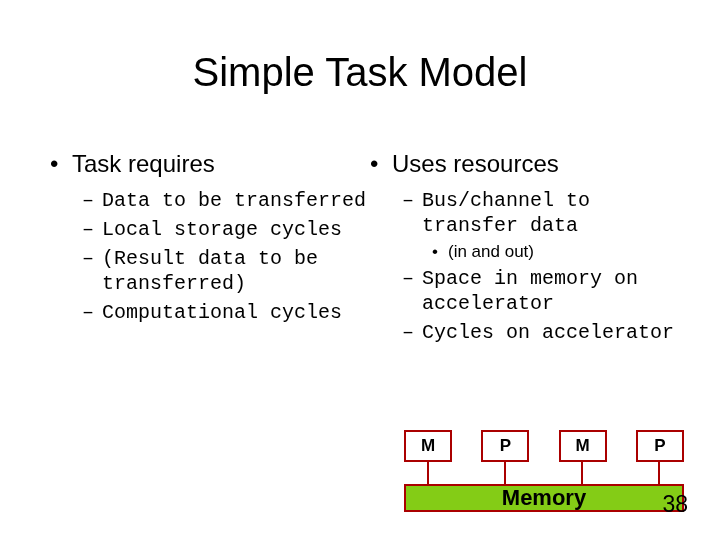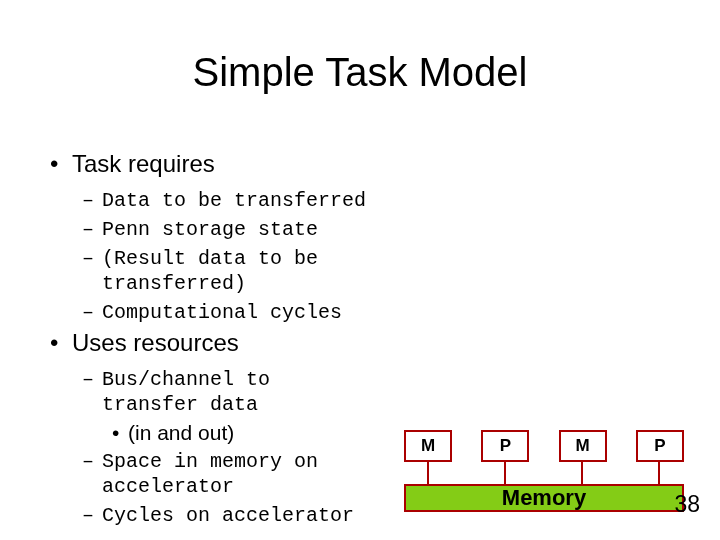--- a/index.html
+++ b/index.html
@@ -1,47 +1,47 @@
 <!DOCTYPE html>
 <html><head>
 <meta charset="utf-8">
 <style>
   * { box-sizing: border-box; margin: 0; padding: 0; }
   html, body { width: 720px; height: 540px; background: #fff; font-family: Arial, Helvetica, sans-serif; color: #000; overflow: hidden; }
   .slide { position: relative; width: 720px; height: 540px; }
   .title { position: absolute; top: 50px; left: 0; width: 100%; text-align: center; font-size: 40px; font-weight: 400; }
-  .columns { position: absolute; top: 150px; left: 50px; right: 30px; display: flex; flex-direction: column; }
+  .columns { position: absolute; top: 150px; left: 50px; right: 30px; display: flex; }
   .col { width: 50%; }
   .b1 { font-size: 24px; margin-bottom: 10px; padding-left: 22px; position: relative; }
   .b1::before { content: "•"; position: absolute; left: 0; top: 0; }
   .b2 { font-size: 20px; padding-left: 52px; position: relative; margin-bottom: 4px; line-height: 1.25; font-family: Liberation Mono, monospace; }
   .b2::before { content: "–"; position: absolute; left: 32px; top: 0; }
-  .b3 { font-size: 21px; padding-left: 78px; position: relative; margin-bottom: 4px; }
+  .b3 { font-size: 17px; padding-left: 78px; position: relative; margin-bottom: 4px; }
   .b3::before { content: "•"; position: absolute; left: 62px; top: 0; }
   .footer { position: absolute; left: 30px; bottom: 28px; font-size: 13px; }
-  .pagenum { position: absolute; right: 20px; bottom: 22px; font-size: 23px; }
+  .pagenum { position: absolute; right: 32px; bottom: 22px; font-size: 23px; }
   .diagram { position: absolute; right: 36px; bottom: 28px; width: 280px; }
   .toprow { display: flex; justify-content: space-between; margin-bottom: 0; }
   .block { width: 48px; height: 32px; background: #fff; border: 2px solid #a00; display: flex; align-items: center; justify-content: center; font-weight: bold; font-size: 17px; }
   .pipes { position: relative; height: 22px; }
   .pipe { position: absolute; width: 2px; background: #a00; height: 22px; top: 0; }
   .membar { height: 28px; background: #84cc16; border: 2px solid #a00; display: flex; align-items: center; justify-content: center; font-weight: bold; font-size: 22px; }
 </style>
 </head>
 <body>
 
 <div class="slide">
 
   <div class="title">Simple Task Model</div>
 
   <div class="columns">
     <div class="col">
       <div class="b1">Task requires</div>
       <div class="b2">Data to be transferred</div>
-      <div class="b2">Penn storage state</div>
+      <div class="b2">Local storage cycles</div>
       <div class="b2">(Result data to be transferred)</div>
       <div class="b2">Computational cycles</div>
     </div>
     <div class="col">
       <div class="b1">Uses resources</div>
       <div class="b2">Bus/channel to transfer data</div>
       <div class="b3">(in and out)</div>
       <div class="b2">Space in memory on accelerator</div>
       <div class="b2">Cycles on accelerator</div>
     </div>

